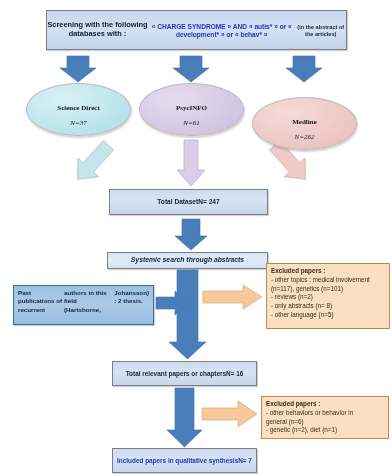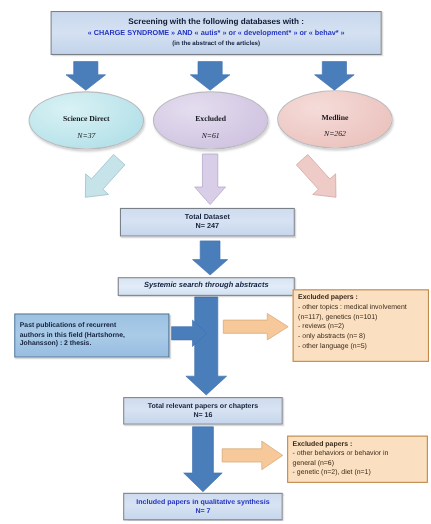--- a/index.html
+++ b/index.html
@@ -11,21 +11,21 @@
   }
   #stage{position:relative;width:392px;height:476px;}
 
   
   .box{
     position:absolute;box-sizing:border-box;
     background:linear-gradient(180deg,#cfdcef 0%,#d7e3f3 45%,#c6d6ec 100%);
     border:1px solid #7b7f86;
     color:#14213a;
     text-align:center;
-    display:flex;flex-direction:column;align-items:center;justify-content:center;
+    display:flex;flex-direction:row;align-items:center;justify-content:center;
     box-shadow:1px 1px 1px rgba(0,0,0,.18);
   }
   .box .ln{display:block;line-height:1.18;}
 
   .topbox{
     left:46px;top:10px;width:301px;height:40px;
     background:linear-gradient(180deg,#c9d8ee 0%,#d5e1f2 50%,#c2d3ea 100%);
   }
   .topbox .l1{font-size:7.4px;font-weight:bold;color:#101b33;}
   .topbox .l2{font-size:6.6px;font-weight:bold;color:#2233c2;margin-top:2px;}
@@ -78,21 +78,21 @@
     box-shadow:1px 2px 2px rgba(0,0,0,.18);
     font-family:"Liberation Serif", serif;
     color:#15151e;
   }
   .oval .nm{font-size:7px;font-weight:bold;line-height:1.2;margin-top:12px;}
   .oval .nn{font-size:7px;margin-top:7px;line-height:1.2;font-style:italic;}
   .ov1{left:26px;top:83px;width:105px;height:53px;
        background:radial-gradient(ellipse at 35% 30%,#d9f2f5 0%,#bfe6ec 55%,#a9dbe4 100%);}
   .ov2{left:139px;top:83px;width:105px;height:53px;
        background:radial-gradient(ellipse at 35% 30%,#e4ddef 0%,#d6cbe5 55%,#cabddd 100%);}
-  .ov3{left:252px;top:82px;width:105px;height:53px;
+  .ov3{left:252px;top:97px;width:105px;height:53px;
        background:radial-gradient(ellipse at 35% 30%,#f5dcd9 0%,#eecac6 55%,#e9bdb8 100%);text-align:right;}
 
   
   #arrows{position:absolute;left:0;top:0;width:392px;height:476px;}
 </style>
 </head>
 <body>
 
 <div id="stage">
 
@@ -147,21 +147,21 @@
     <span class="ln l1">Screening with the following databases with :</span>
     <span class="ln l2">« CHARGE SYNDROME » AND « autis* » or « development* » or « behav* »</span>
     <span class="ln l3">(in the abstract of the articles)</span>
   </div>
 
   <div class="oval ov1">
     <span class="nm">Science Direct</span>
     <span class="nn">N=37</span>
   </div>
   <div class="oval ov2">
-    <span class="nm">Excluded</span>
+    <span class="nm">PsycINFO</span>
     <span class="nn">N=61</span>
   </div>
   <div class="oval ov3">
     <span class="nm">Medline</span>
     <span class="nn">N=262</span>
   </div>
 
   <div class="box totalbox">
     <span class="ln">Total Dataset</span>
     <span class="ln">N= 247</span>

